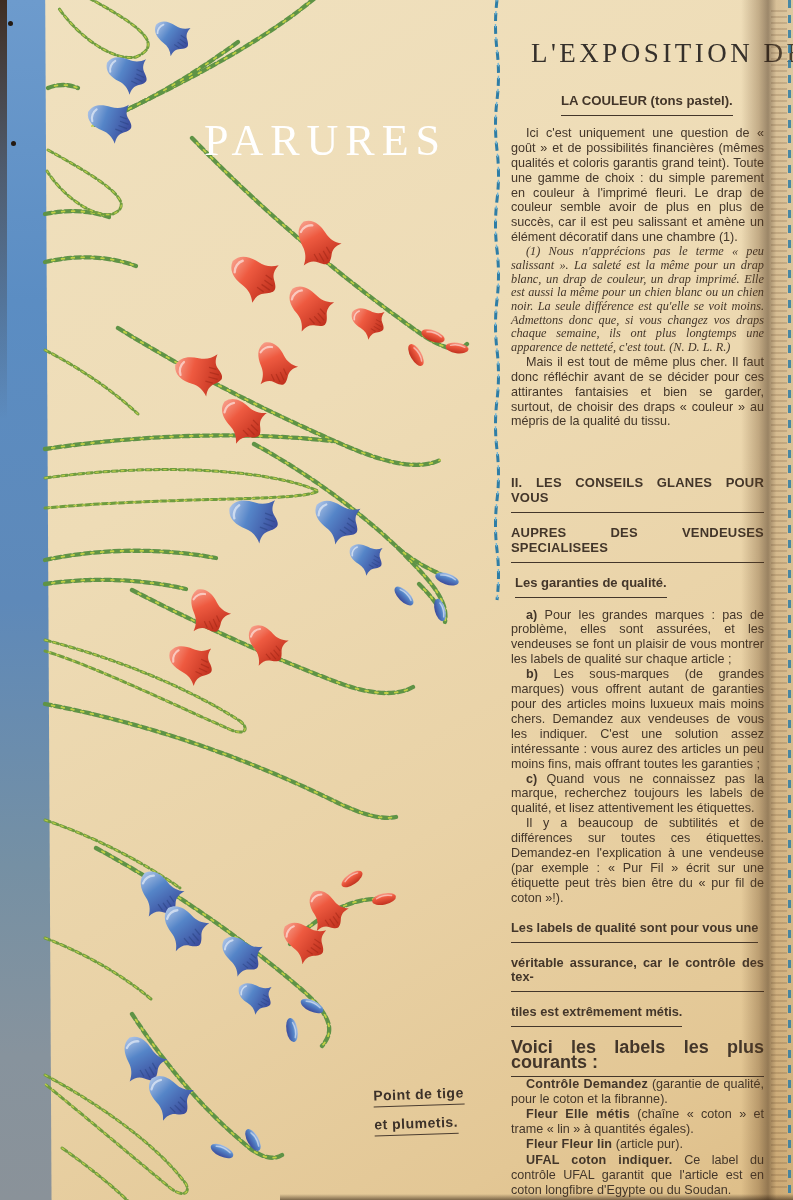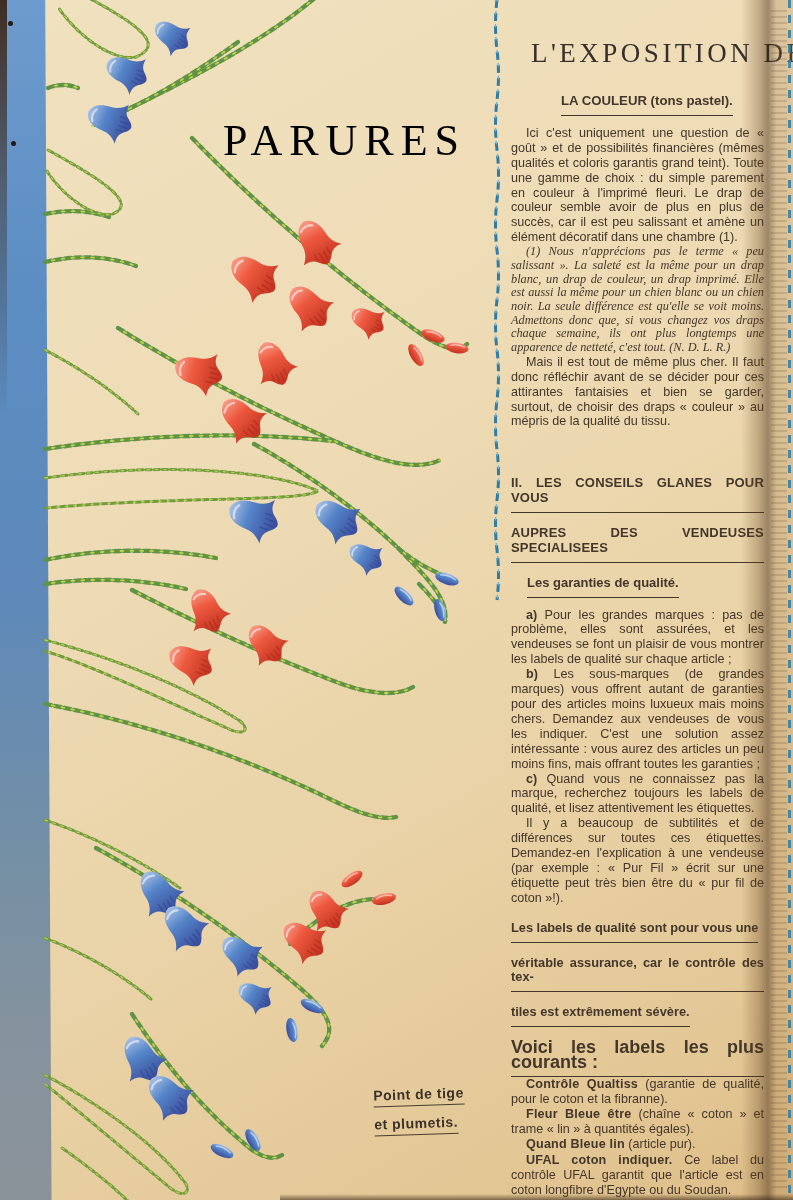--- a/index.html
+++ b/index.html
@@ -32,39 +32,39 @@
   .leafH{fill:none;stroke:#bccc49;stroke-width:1.3;stroke-linecap:round;stroke-dasharray:2.5 6;}
   .fl-r{fill:url(#gR);color:#9c2413;}
   .fl-b{fill:url(#gB);color:#273f7e;}
   .bell-ribs{fill:none;stroke:currentColor;stroke-width:1.3;opacity:.5;}
   .bell-shine{fill:none;stroke:rgba(255,255,255,.55);stroke-width:2.4;stroke-linecap:round;}
   .bud-shine{fill:none;stroke:rgba(255,255,255,.5);stroke-width:1.6;stroke-linecap:round;}
   .stitch1{fill:none;stroke:var(--stitch_blue);stroke-width:3;stroke-dasharray:8 5;}
   .stitch2{fill:none;stroke:#74b7d6;stroke-width:1.4;stroke-dasharray:3.5 9.5;stroke-dashoffset:2;}
   
   .parures{position:absolute;left:204px;top:86px;font-family:"Liberation Serif",serif;
-    font-size:44px;letter-spacing:7px;color:#000000;font-weight:normal;margin-left:19px;}
+    font-size:44px;letter-spacing:7px;color:#ffffff;font-weight:normal;}
   .stitch-caption{position:absolute;left:374px;top:1086px;transform:rotate(-2deg);
     font-weight:bold;font-size:14px;color:#3c3129;letter-spacing:.5px;}
   .stitch-caption .cap-line{display:inline-block;border-bottom:1.5px solid #4a3c30;
     padding-bottom:3px;margin-bottom:9px;}
   .masthead{position:absolute;left:531px;top:38px;font-family:"Liberation Serif",serif;
     font-size:27px;letter-spacing:3.5px;color:#35302b;white-space:nowrap;}
   .col{position:absolute;left:511px;top:0;width:253px;color:var(--text_ink);
     font-size:12.6px;line-height:14.9px;text-align:justify;}
   .col p{margin:0;text-indent:15px;}
   .sec1{position:absolute;left:0;right:0;top:94px;}
   .sec2{position:absolute;left:0;right:0;top:476px;}
   .h-ul{display:inline-block;border-bottom:1.6px solid var(--text_ink);padding-bottom:6px;}
   .h1{margin:0 0 10px 50px;font-weight:bold;font-size:13.2px;}
   .gap8{margin-top:8px;}.gap10{margin-top:10px;}
   .note{font-family:"Liberation Serif",serif;font-style:italic;font-size:12.3px;
     line-height:13.7px;text-indent:15px;}
   .h2line{margin:0 0 13px 0;font-weight:bold;font-size:13px;letter-spacing:.2px;}
-  .subhead{margin:3px 0 10px 16px;font-weight:bold;font-size:13px;}
+  .subhead{margin:3px 0 10px 4px;font-weight:bold;font-size:13px;}
   .assur{margin-top:15px;}
   .assur .aline{margin-bottom:13px;font-weight:bold;font-size:12.8px;}
   .voici{margin-top:13px;font-weight:bold;font-size:18px;}
   .entry{margin-top:9px;line-height:15.1px;}
   .entry b{letter-spacing:.2px;}
 </style>
 </head>
 <body>
 
 <div class="scan">
@@ -257,28 +257,28 @@
 
       <p><b>a)</b> <span>Pour les grandes marques : pas de problème, elles sont assurées, et les vendeuses se font un plaisir de vous montrer les labels de qualité sur chaque article ;</span></p>
       <p class="gap8"><b>b)</b> <span>Les sous-marques (de grandes marques) vous offrent autant de garanties pour des articles moins luxueux mais moins chers. Demandez aux vendeuses de vous les indiquer. C'est une solution assez intéressante : vous aurez des articles un peu moins fins, mais offrant toutes les garanties ;</span></p>
       <p class="gap8"><b>c)</b> <span>Quand vous ne connaissez pas la marque, recherchez toujours les labels de qualité, et lisez attentivement les étiquettes.</span></p>
 
       <p class="gap8">Il y a beaucoup de subtilités et de différences sur toutes ces étiquettes. Demandez-en l'explication à une vendeuse (par exemple : « Pur Fil » écrit sur une étiquette peut très bien être du « pur fil de coton »!).</p>
 
       <div class="assur">
         <div class="aline"><span class="h-ul">Les labels de qualité sont pour vous une</span></div>
         <div class="aline"><span class="h-ul">véritable assurance, car le contrôle des tex-</span></div>
-        <div class="aline"><span class="h-ul">tiles est extrêmement sévère.</span></div>
+        <div class="aline"><span class="h-ul">tiles est extrêmement métis.</span></div>
       </div>
 
       <div class="voici"><span class="h-ul">Voici les labels les plus courants :</span></div>
 
-      <p class="entry"><b>Contrôle Qualtiss</b><span> (garantie de qualité, pour le coton et la fibranne).</span></p>
-      <p class="entry"><b>Fleur Bleue être</b><span> (chaîne « coton » et trame « lin » à quantités égales).</span></p>
-      <p class="entry"><b>Quand Bleue lin</b><span> (article pur).</span></p>
+      <p class="entry"><b>Contrôle Demandez</b><span> (garantie de qualité, pour le coton et la fibranne).</span></p>
+      <p class="entry"><b>Fleur Elle métis</b><span> (chaîne « coton » et trame « lin » à quantités égales).</span></p>
+      <p class="entry"><b>Fleur Fleur lin</b><span> (article pur).</span></p>
       <p class="entry"><b>UFAL coton indiquer.</b><span> Ce label du contrôle UFAL garantit que l'article est en coton longfibre d'Egypte ou du Soudan.</span></p>
     </div>
   </div>
 
   <div class="gutter"></div>
   <div class="gutter-marks"></div>
   <div class="edge-stitch"></div>
   <div class="bottom-shadow"></div>
 
 </div>

